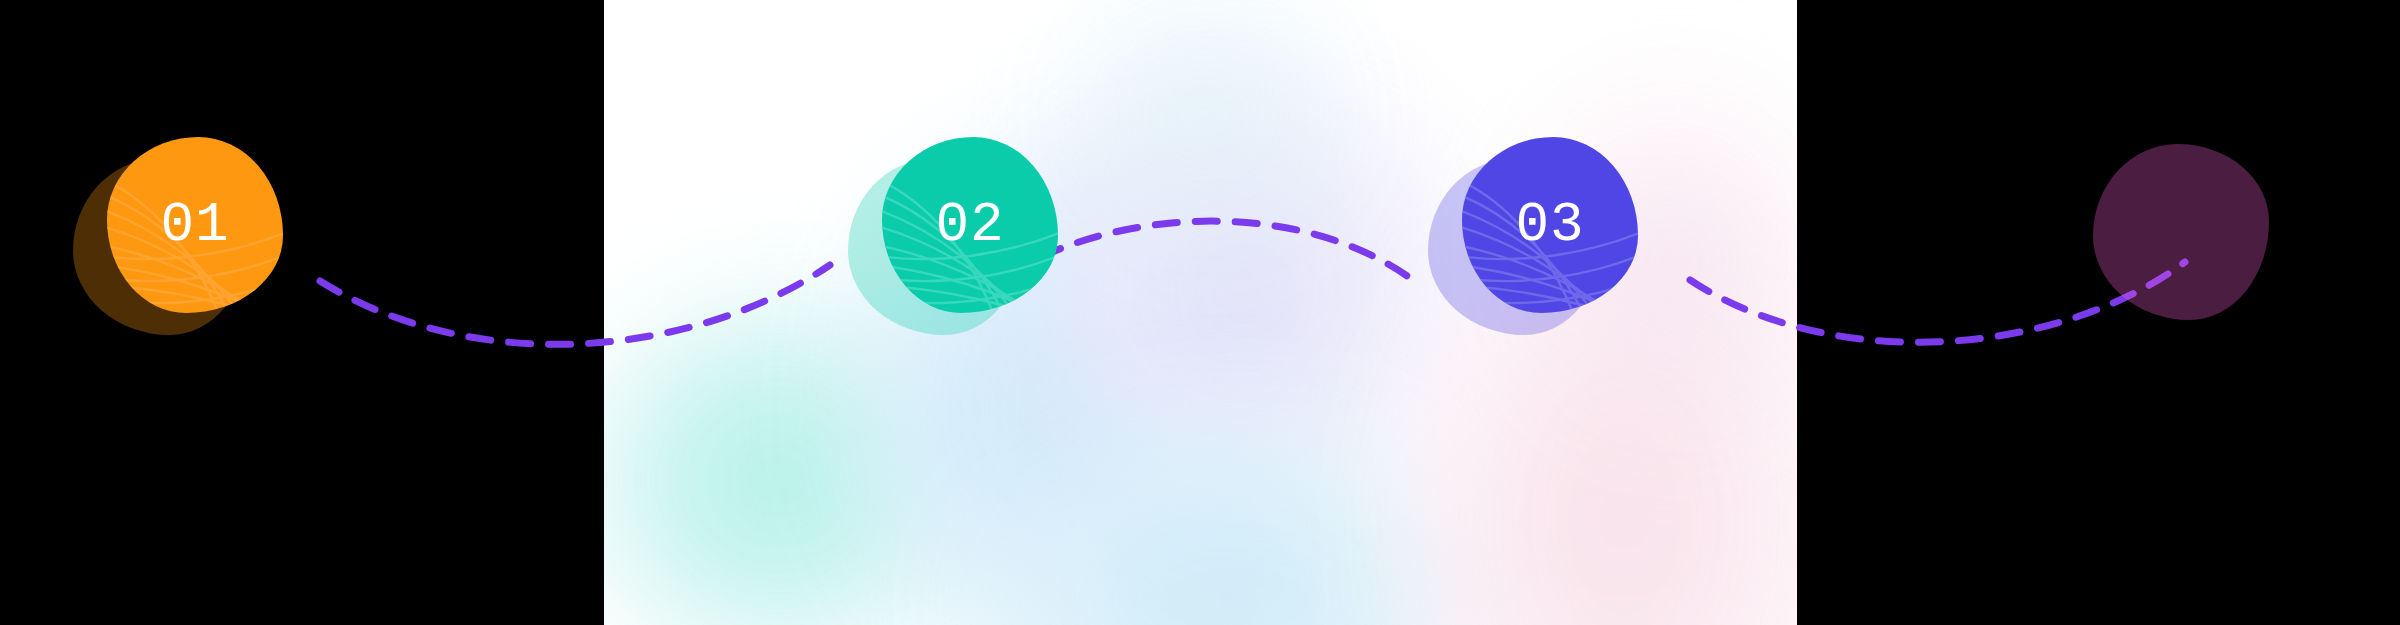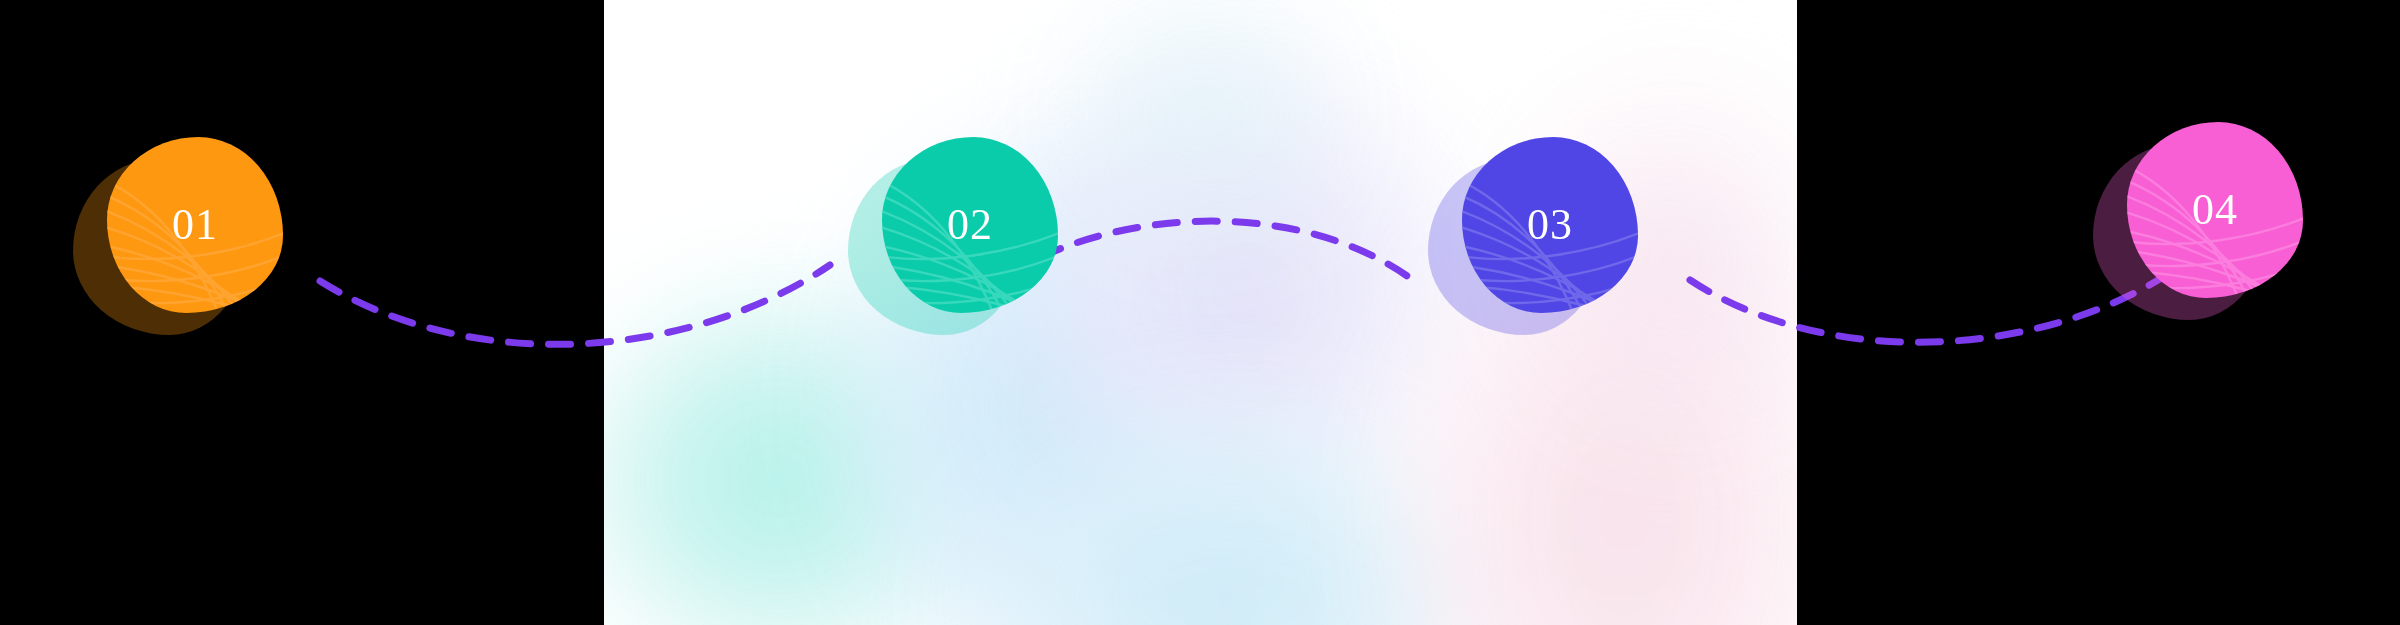--- a/index.html
+++ b/index.html
@@ -51,25 +51,25 @@
     position:absolute; left:12px; top:0;
     width:176px; height:176px;
     border-radius:52% 48% 55% 45% / 47% 56% 44% 53%;
     overflow:hidden;
     display:flex; align-items:center; justify-content:center;
   }
   .blob-tex{ position:absolute; left:0; top:0; width:100%; height:100%; }
   .num{
     position:relative;
     color:#ffffff;
-    font-size:44px;
+    font-size:56px;
     font-weight:400;
     letter-spacing:1px;
     line-height:1;
-    font-family:Liberation Serif, serif;
+    font-family:Liberation Mono, monospace;
     user-select:none;
   }
   
   #node-01{ left:95px;  top:137px; }
   #node-02{ left:870px; top:137px; }
   #node-03{ left:1450px;top:137px; }
   #node-04{ left:2115px;top:122px; }
 </style>
 </head>
 <body>
@@ -150,32 +150,15 @@
           <path d="M-10 140 C 52 150 134 142 200 108" stroke="#8b85ef"></path>
           <path d="M-4 162 C 58 172 140 164 200 132" stroke="#8b85ef"></path>
         </g>
       </svg>
       <span class="num" style="color: rgb(255, 255, 255);">03</span>
     </div>
   </div>
 
   <div class="node" id="node-04" style="left: 2115px; top: 122px;">
     <div class="ghost" style="background: rgb(249, 95, 213);"></div>
-    <div class="blobwrap" style="background: rgb(249, 95, 213);">
-      <svg class="blob-tex" viewBox="0 0 176 176" preserveAspectRatio="none" xmlns="http://www.w3.org/2000/svg">
-        <g class="texg" fill="none" stroke-width="2.4" opacity=".55">
-          <path d="M-10 40 C 40 60 90 110 120 200" stroke="#fd96e4"></path>
-          <path d="M-10 55 C 45 75 100 120 132 200" stroke="#fd96e4"></path>
-          <path d="M-6 72 C 50 92 110 132 146 200" stroke="#fd96e4"></path>
-          <path d="M-2 90 C 58 108 120 144 160 200" stroke="#fd96e4"></path>
-          <path d="M4 110 C 68 124 132 156 176 196" stroke="#fd96e4"></path>
-          <path d="M10 130 C 78 140 144 166 190 194" stroke="#fd96e4"></path>
-          <path d="M18 150 C 88 156 156 176 200 196" stroke="#fd96e4"></path>
-          <path d="M-10 118 C 50 128 130 120 200 86" stroke="#fd96e4"></path>
-          <path d="M-10 140 C 52 150 134 142 200 108" stroke="#fd96e4"></path>
-          <path d="M-4 162 C 58 172 140 164 200 132" stroke="#fd96e4"></path>
-        </g>
-      </svg>
-      <span class="num" style="color: rgb(255, 255, 255);">04</span>
-    </div>
   </div>
 
 </div>
 
 </body></html>

